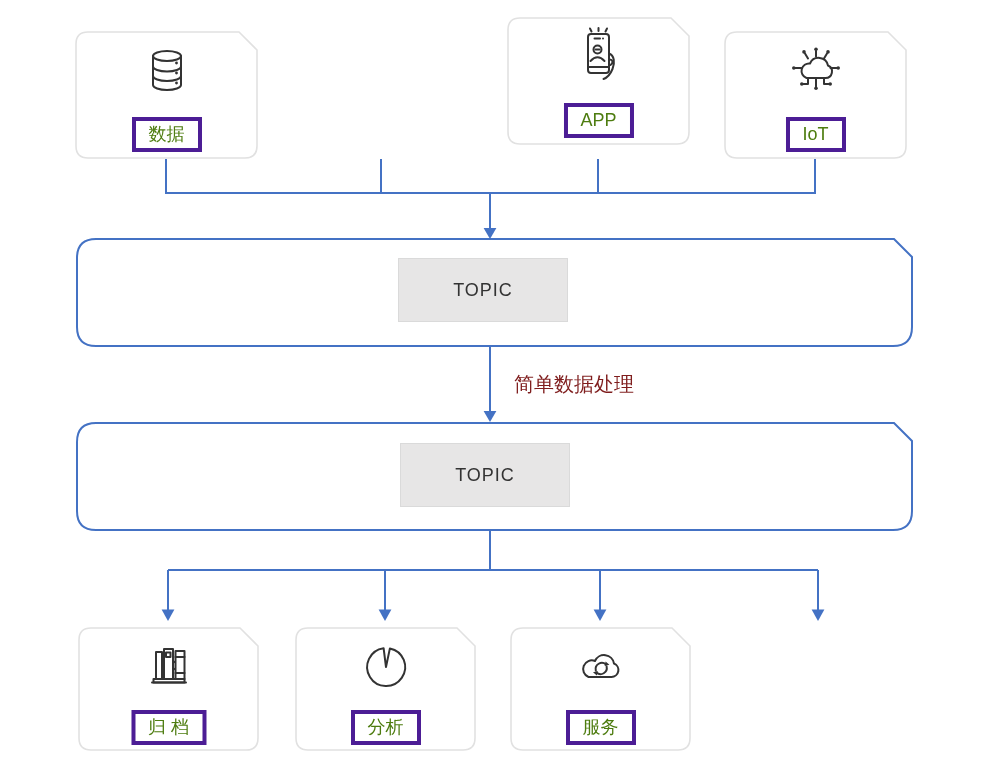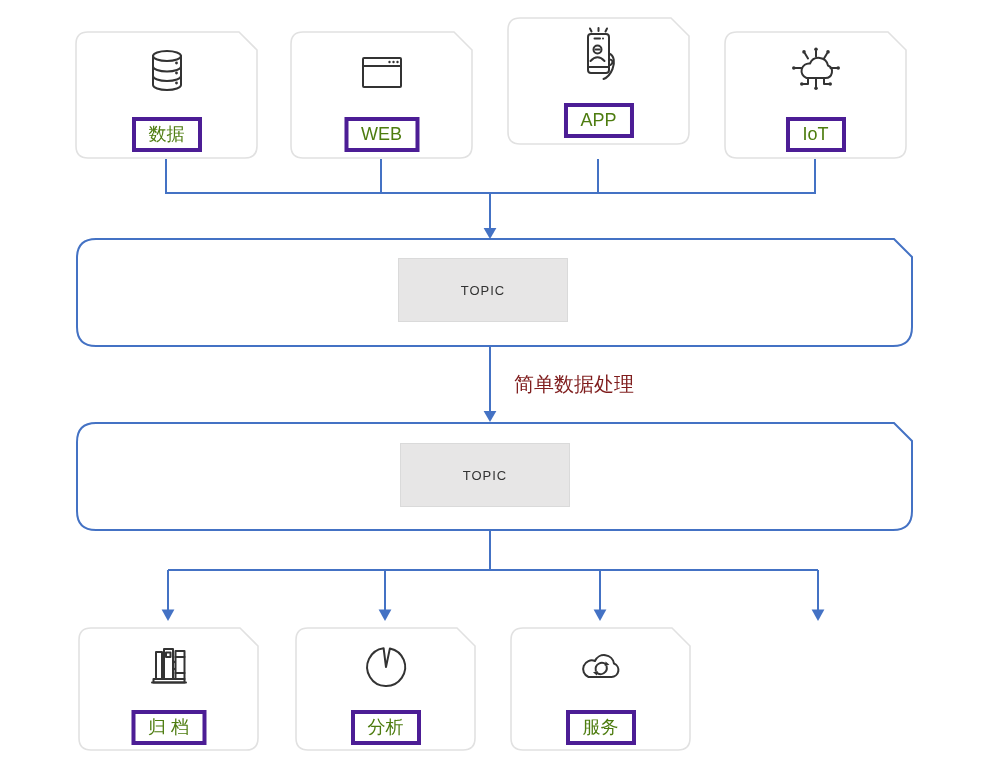--- a/index.html
+++ b/index.html
@@ -26,21 +26,21 @@
     background:#ffffff;border:4px solid #4c1d95;color:#4d7c0f;
     font-size:18px;line-height:25px;padding:1px 13px;white-space:nowrap;
   }
 
   
   .bigbox{position:absolute;z-index:1;}
   .topicbox{
     position:absolute;z-index:2;width:170px;height:64px;background:#E7E6E6;
     border:1px solid #DADADA;box-sizing:border-box;
     display:flex;align-items:center;justify-content:center;
-    font-size:13px;letter-spacing:1px;color:#333333;
+    font-size:18px;letter-spacing:1px;color:#333333;
   }
 
   .edge-label{position:absolute;z-index:3;font-size:20px;color:#7f1d1d;white-space:nowrap;}
 
   svg.connectors{position:absolute;left:0;top:0;z-index:4;pointer-events:none;}
   .cl{stroke:#4472C4;stroke-width:2;fill:none;}
   .ca{fill:#4472C4;stroke:none;}
 </style>
 </head>
 <body>
@@ -55,33 +55,20 @@
       <ellipse cx="30" cy="13" rx="14" ry="5"></ellipse>
       <path d="M16 13 V42 A14 5 0 0 0 44 42 V13"></path>
       <path d="M16 23.5 A14 5 0 0 0 44 23.5 M16 33 A14 5 0 0 0 44 33"></path>
       <circle class="dot" cx="39.5" cy="20" r="1.4"></circle>
         <circle class="dot" cx="39.5" cy="30" r="1.4"></circle>
         <circle class="dot" cx="39.5" cy="40" r="1.4"></circle>
     </svg>
     <div class="tag" style="top:86px">数据</div>
   </div>
 
-  <div class="card" style="left:290px;top:31px;width:183px;height:128px">
-    <svg class="outline" width="183" height="128" viewBox="0 0 183 128">
-      <path class="card-outline" d="M13 1 H164 L182 19 V115 Q182 127 170 127 H13 Q1 127 1 115 V13 Q1 1 13 1 Z"></path>
-    </svg>
-    <svg class="icon ic" style="top:12px" width="60" height="60" viewBox="0 0 60 60">
-      <rect x="11" y="15" width="38" height="29" rx="1"></rect>
-      <path d="M11 23 H49"></path>
-      <circle class="dot" cx="37.5" cy="19" r="1.2"></circle>
-        <circle class="dot" cx="41.5" cy="19" r="1.2"></circle>
-        <circle class="dot" cx="45.5" cy="19" r="1.2"></circle>
-    </svg>
-    <div class="tag" style="top:86px">WEB</div>
-  </div>
 
   <div class="card" style="left:507px;top:17px;width:183px;height:128px">
     <svg class="outline" width="183" height="128" viewBox="0 0 183 128">
       <path class="card-outline" d="M13 1 H164 L182 19 V115 Q182 127 170 127 H13 Q1 127 1 115 V13 Q1 1 13 1 Z"></path>
     </svg>
     <svg class="icon ic" style="top:10px" width="60" height="60" viewBox="0 0 60 60">
       <rect x="19" y="7" width="21" height="39" rx="3"></rect>
       <path d="M25.5 11.5 H31"></path>
         <circle class="dot" cx="34" cy="11.5" r="1"></circle>
       <path d="M19 40 H40"></path>

